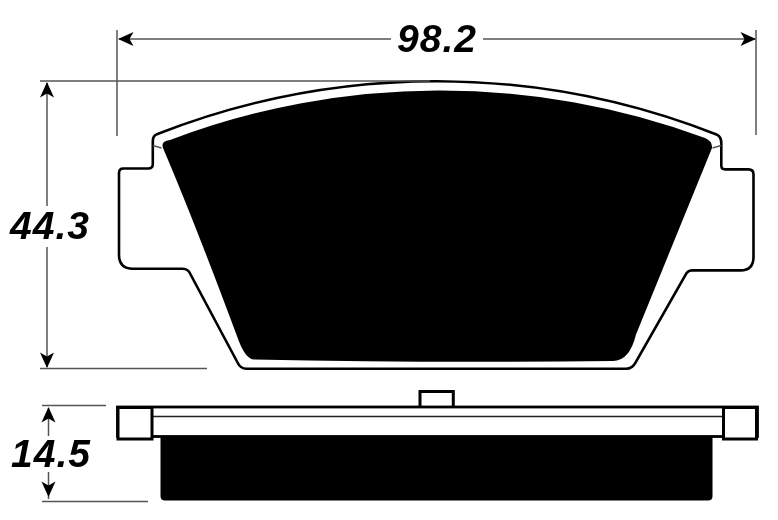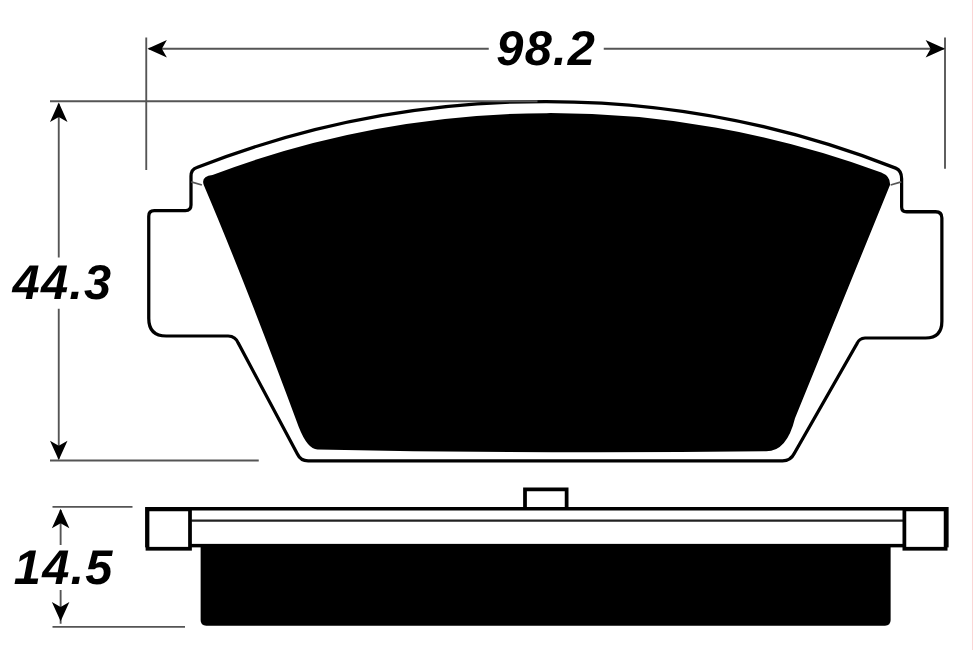--- a/index.html
+++ b/index.html
@@ -1,16 +1,16 @@
 <!DOCTYPE html>
 <html><head>
 <meta charset="utf-8">
 <style>
   html,body{margin:0;padding:0;background:#ffffff;}
-  .wrap{position:relative;width:778px;height:520px;background:#ef4444;overflow:hidden;}
+  .wrap{position:relative;width:778px;height:520px;background:#0369a1;overflow:hidden;}
   svg{position:absolute;left:0;top:0;}
   text{font-family:"Liberation Sans", sans-serif;font-weight:bold;font-style:italic;fill:#000;}
 </style>
 </head>
 <body>
 <div class="wrap">
 <svg width="778" height="520" viewBox="0 0 778 520">
 
   <rect x="0" y="0" width="778" height="520" fill="#ffffff"></rect>
 

